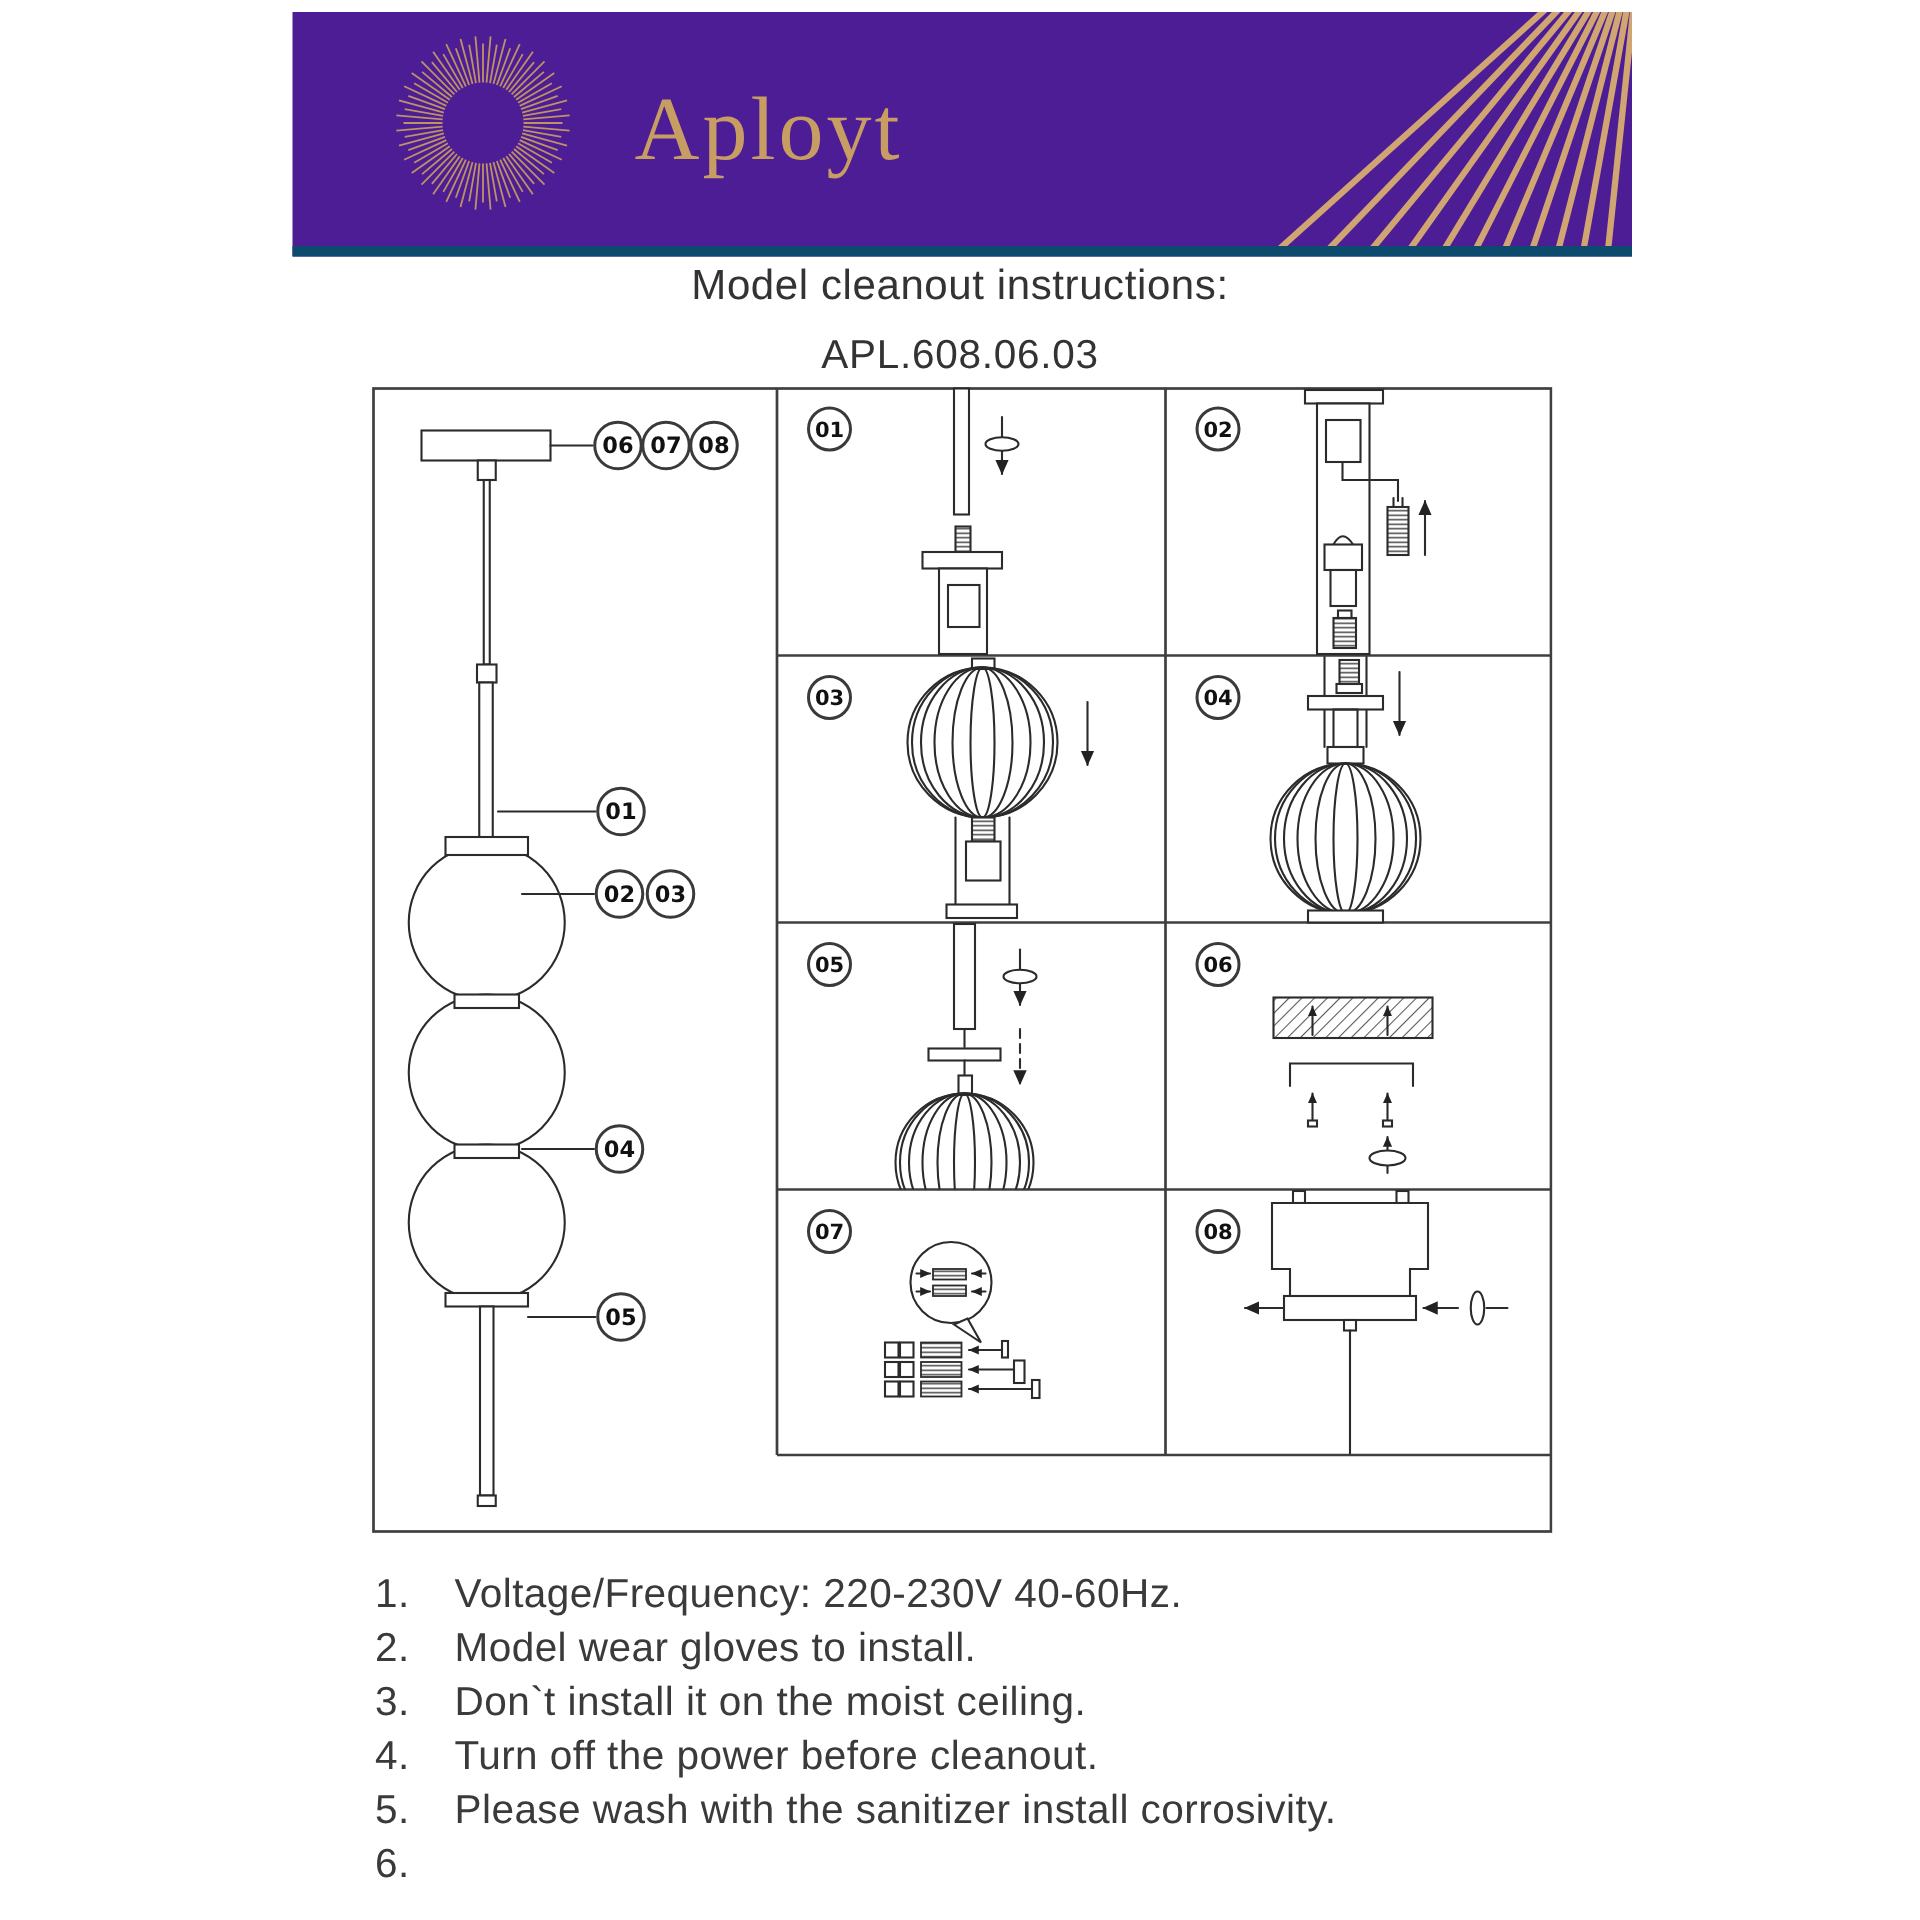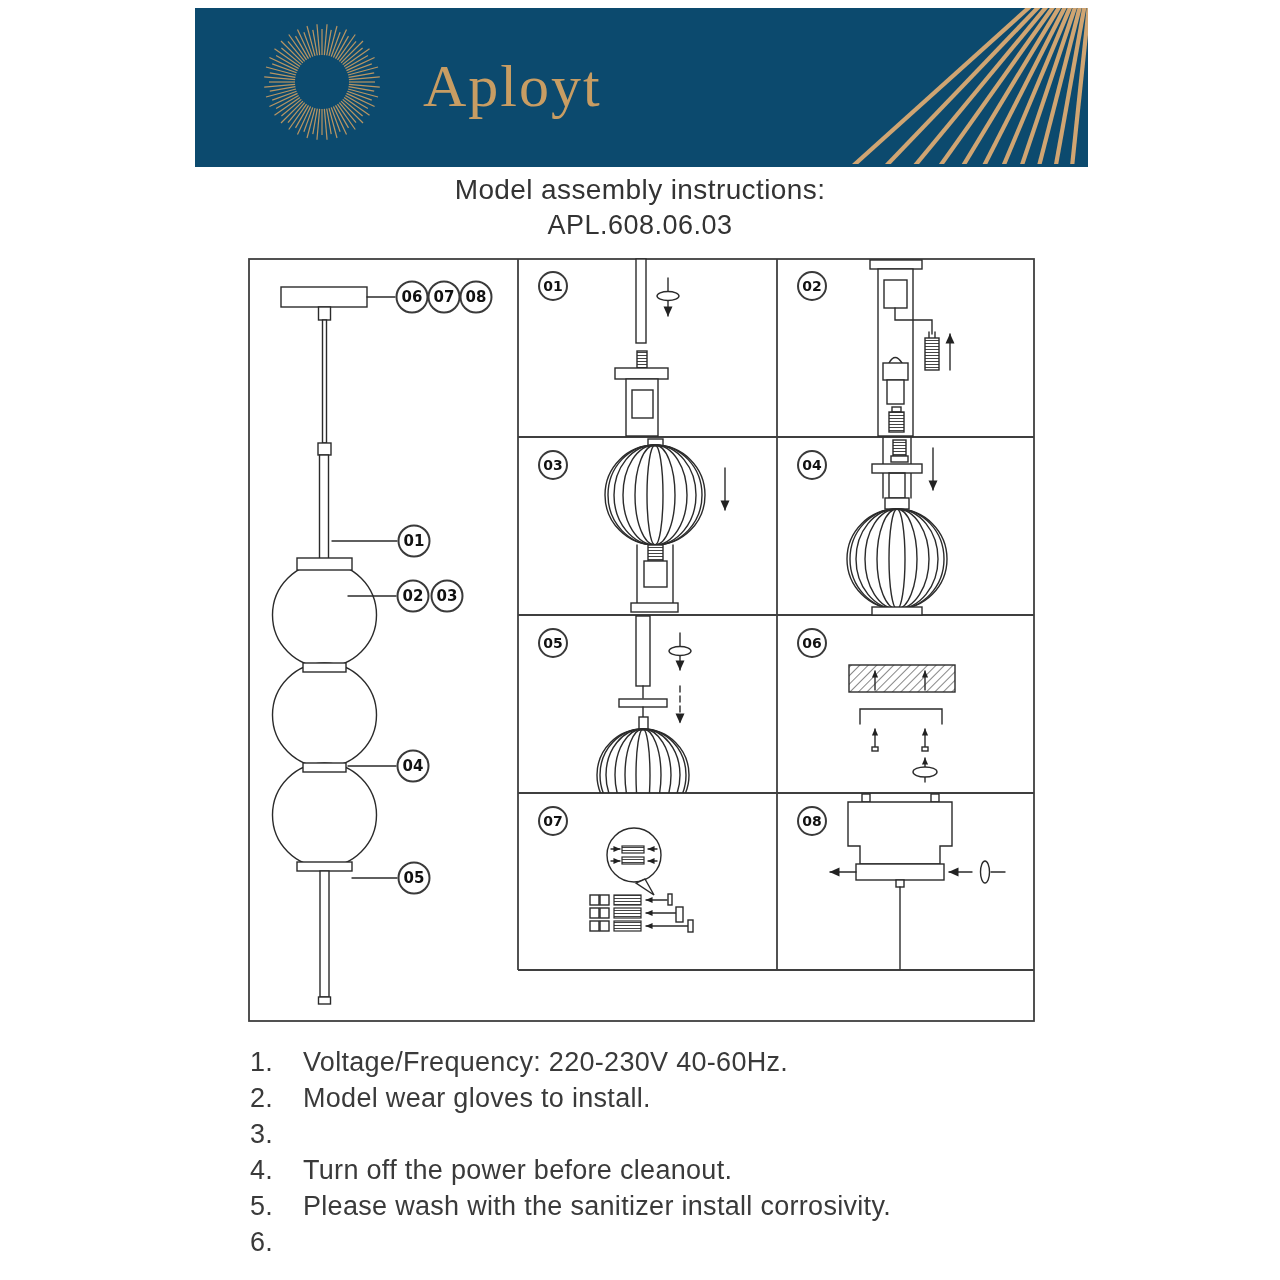--- a/index.html
+++ b/index.html
@@ -1,29 +1,29 @@
 <!DOCTYPE html>
 <html><head>
 <meta charset="utf-8">
 <style>
   html,body{margin:0;padding:0;background:#fff;}
   #page{position:relative;width:1280px;height:1280px;background:#fff;overflow:hidden;
         font-family:"Liberation Sans",sans-serif;}
   
   #banner{position:absolute;left:195px;top:8px;width:893px;height:156px;
-          background:#0c4a6e;border-bottom:3px solid #0c4a6e;overflow:hidden;}
+          background:#4c1d95;border-bottom:7px solid #0c4a6e;overflow:hidden;}
   #logo-burst{position:absolute;left:62px;top:9px;width:130px;height:130px;}
   #brand{position:absolute;left:228px;top:36px;width:300px;height:84px;
          color:#c89d63;font-size:60px;letter-spacing:2px;line-height:84px;
          font-family:"Liberation Serif",serif;}
   #banner-rays{position:absolute;left:0;top:0;width:893px;height:156px;}
   
   #title{position:absolute;left:0;top:174px;width:1280px;text-align:center;color:#333;}
   #title .t1{font-size:28px;letter-spacing:.4px;}
-  #title .t2{font-size:27px;margin-top:4px;letter-spacing:.5px;}
+  #title .t2{font-size:27px;margin-top:15px;letter-spacing:.5px;}
   
   #diagram{position:absolute;left:248px;top:258px;width:787px;height:764px;}
   .ln{fill:none;stroke:#2b2b2b;stroke-width:1.4;stroke-linecap:round;}
   .fw{fill:#fff;stroke:#2b2b2b;stroke-width:1.4;}
   .gr{fill:none;stroke:#3f3f3f;stroke-width:1.8;}
   .co{fill:#fff;stroke:#3a3a3a;stroke-width:2;}
   .ct{font:700 15px "DejaVu Sans",sans-serif;fill:#111;text-anchor:middle;}
   .st{font:700 14px "DejaVu Sans",sans-serif;fill:#111;text-anchor:middle;}
   
   #notes{position:absolute;left:250px;top:1044px;width:810px;color:#3a3a3a;}
@@ -121,21 +121,21 @@
         <line x1="881.8403800104181" y1="-24.359739032465285" x2="604.9061751692947" y2="519.1542407224391" stroke="#d0a572" stroke-width="4.2"></line>
         <line x1="879.2789196250748" y1="-25.785429593579735" x2="563.2824439074654" y2="495.98676910432937" stroke="#d0a572" stroke-width="4.2"></line>
         <line x1="876.8287531062929" y1="-27.394888170857833" x2="523.4672379772587" y2="469.8330672235602" stroke="#d0a572" stroke-width="4.2"></line>
         <line x1="874.5030404100524" y1="-29.17947028896842" x2="485.6744066633519" y2="440.8336078042632" stroke="#d0a572" stroke-width="4.2"></line>
         <line x1="872.3142730451838" y1="-31.12959087606551" x2="450.10693698423563" y2="409.14414826393545" stroke="#d0a572" stroke-width="4.2"></line>
         <line x1="870.2742069809042" y1="-33.23477574564566" x2="416.95586343969387" y2="374.9348941332579" stroke="#d0a572" stroke-width="4.2"></line>
       </svg>
   </div>
 
   <div id="title">
-    <div class="t1">Model assembly instructions:</div>
+    <div class="t1">Model cleanout instructions:</div>
     <div class="t2">APL.608.06.03</div>
   </div>
 
   <svg id="diagram" viewBox="0 0 787 764">
     <defs>
       <marker id="ah" markerWidth="8" markerHeight="8" viewBox="0 0 10 10" refX="8.5" refY="5" orient="auto">
         <path d="M0,1 L9,5 L0,9 Z" fill="#222"></path>
       </marker>
       <marker id="ahs" markerWidth="5.5" markerHeight="5.5" viewBox="0 0 10 10" refX="8.5" refY="5" orient="auto">
         <path d="M0,1 L9,5 L0,9 Z" fill="#222"></path>
@@ -386,20 +386,21 @@
     <div class="note-row">
       <span class="note-num">1.</span>
       <span class="note-text">Voltage/Frequency: 220-230V 40-60Hz.</span>
     </div>
     <div class="note-row">
       <span class="note-num">2.</span>
       <span class="note-text">Model wear gloves to install.</span>
     </div>
     <div class="note-row">
       <span class="note-num">3.</span>
+      <span class="note-text">Don`t install it on the moist ceiling.</span>
     </div>
     <div class="note-row">
       <span class="note-num">4.</span>
       <span class="note-text">Turn off the power before cleanout.</span>
     </div>
     <div class="note-row">
       <span class="note-num">5.</span>
       <span class="note-text">Please wash with the sanitizer install corrosivity.</span>
     </div>
     <div class="note-row">

